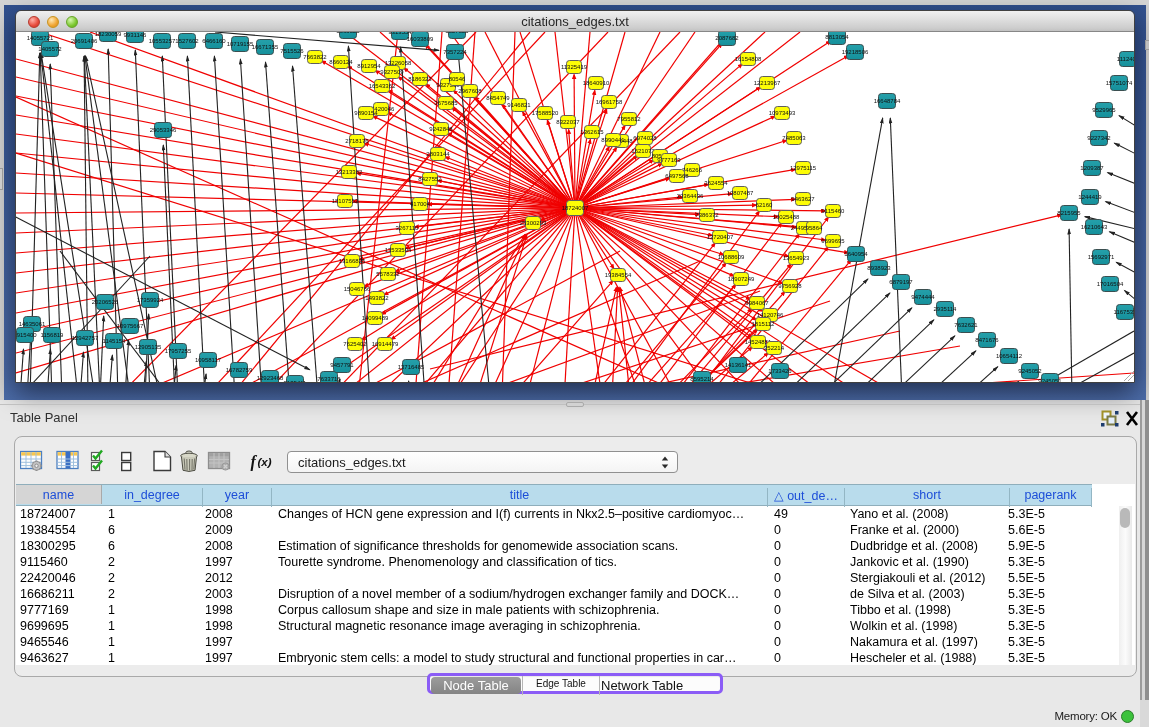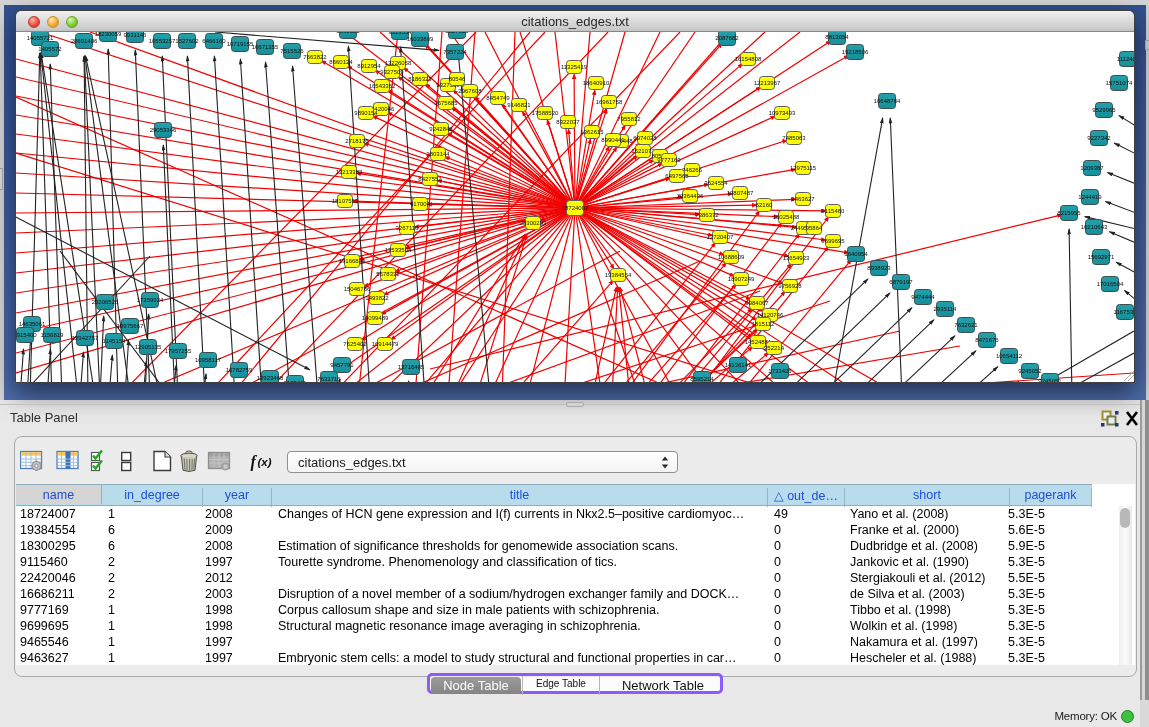--- a/index.html
+++ b/index.html
@@ -33,21 +33,21 @@
 #th6{left:994px;width:82px}
 .tr{position:absolute;left:16px;width:1090px;height:16px;font-size:12.5px;color:#000;white-space:nowrap}
 .c{position:absolute;top:1px}
 .c0{left:4px}.c1{left:92px}.c2{left:189px}.c3{left:262px}.c4{left:758px}.c5{left:834px}.c6{left:992px}
 #vsb{left:1119px;top:506px;width:13px;height:159px;background:linear-gradient(90deg,#efefef,#fbfbfb 50%,#e9e9e9)}
 #vsbthumb{left:1120px;top:508px;width:10px;height:20px;background:#b9b9b9;border-radius:5px}
 
 #tabbar{left:427px;top:673px;width:296px;height:21px;background:#fcfcfc;border:3px solid #8b5cf6;border-radius:5px;box-shadow:inset 0 1px 1px rgba(0,0,0,.08)}
 #seg1{position:absolute;left:1px;top:1px;width:90px;height:17px;background:linear-gradient(#9c9c9c,#848484);border-radius:4px;color:#fff;text-align:center;font-size:13px;padding-top:1px}
 #seg2{position:absolute;left:92px;top:0;width:78px;height:19px;color:#111;text-align:center;font-size:10px;padding-top:2px;border-left:1px solid #b5b5b5;border-right:1px solid #b5b5b5}
-#seg3{position:absolute;left:171px;top:0;width:124px;height:19px;color:#111;text-align:center;font-size:13px;padding-top:2px}
+#seg3{position:absolute;left:171px;top:0;width:124px;height:19px;color:#111;text-align:left;font-size:13px;padding-top:2px}
 
 #memtxt{right:32px;top:710px;font-size:11.5px;color:#1a1a1a;white-space:nowrap;letter-spacing:-0.2px}
 #memdot{left:1121px;top:710px;width:13px;height:13px;border-radius:50%;background:#3cc23c;border:1px solid #2a7c2a}
 
 #rsb1{left:1140px;top:400px;width:2px;height:300px;background:#9b9b9b}
 #rsb2{left:1142px;top:400px;width:3px;height:300px;background:#d6d6d6}
 #rsb3{left:1145px;top:400px;width:4px;height:300px;background:#8e8e8e}
 #rsb4{left:1140px;top:700px;width:9px;height:27px;background:#d9d9d9}
 </style></head>
 <body>

